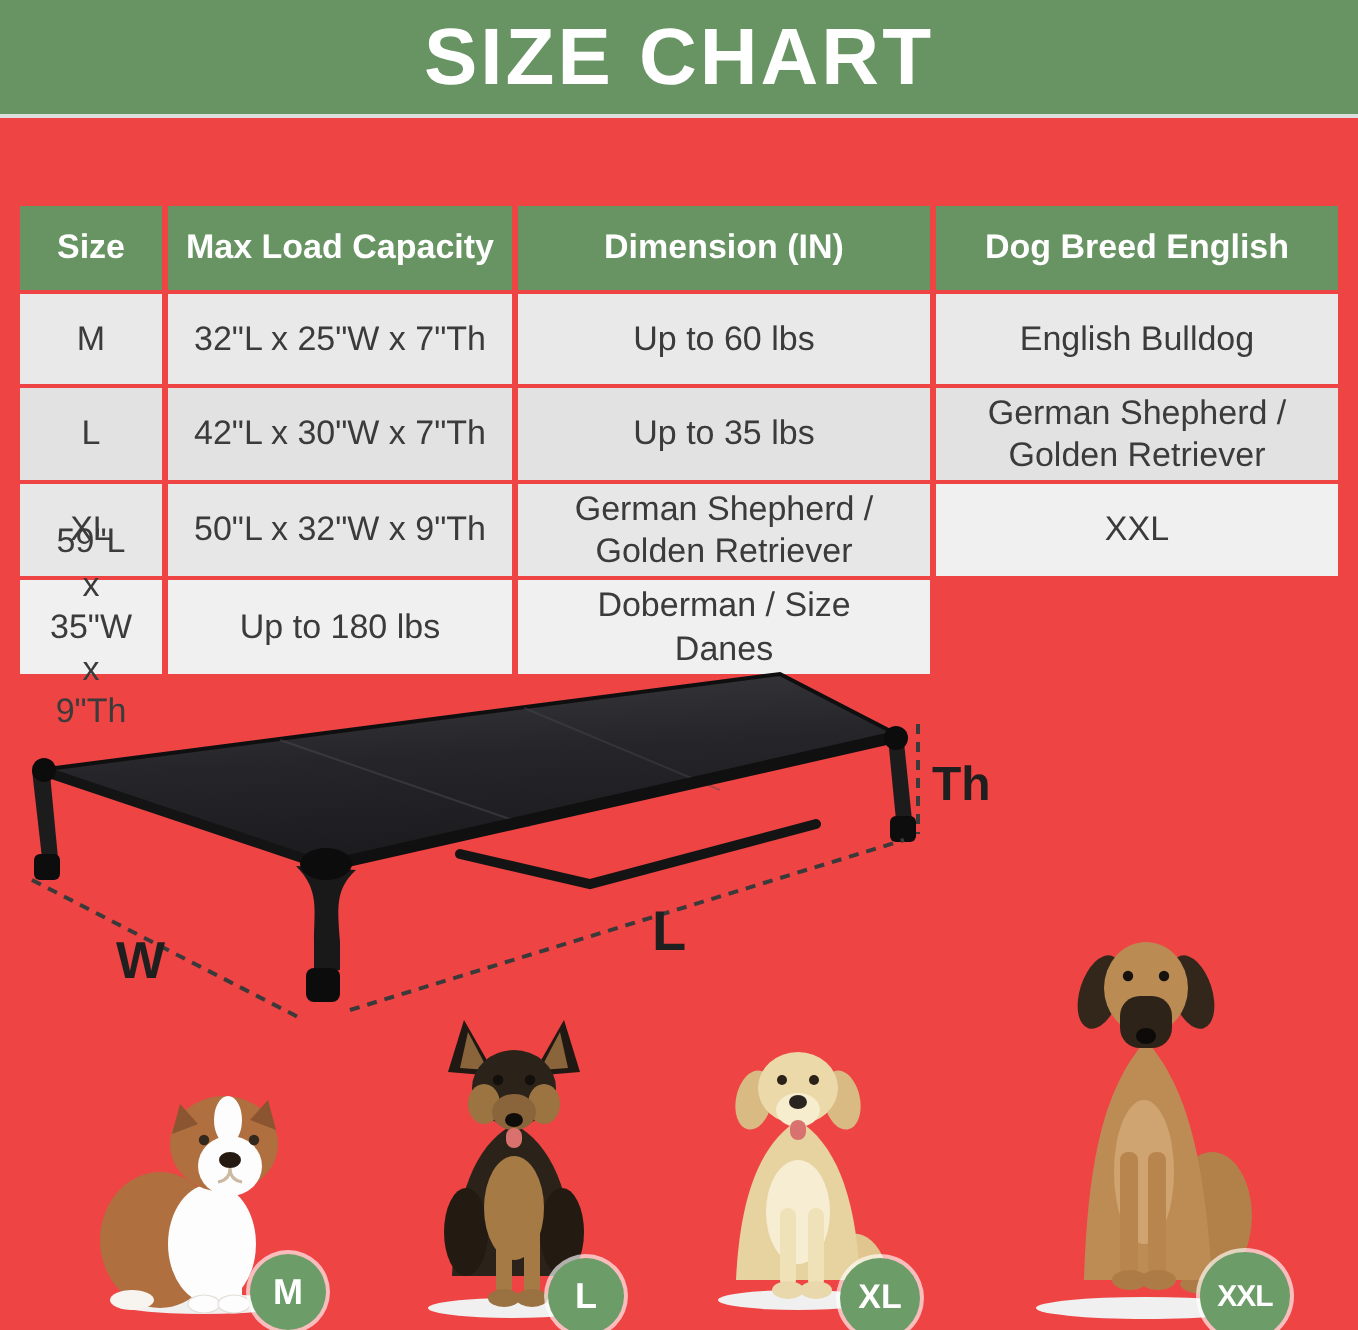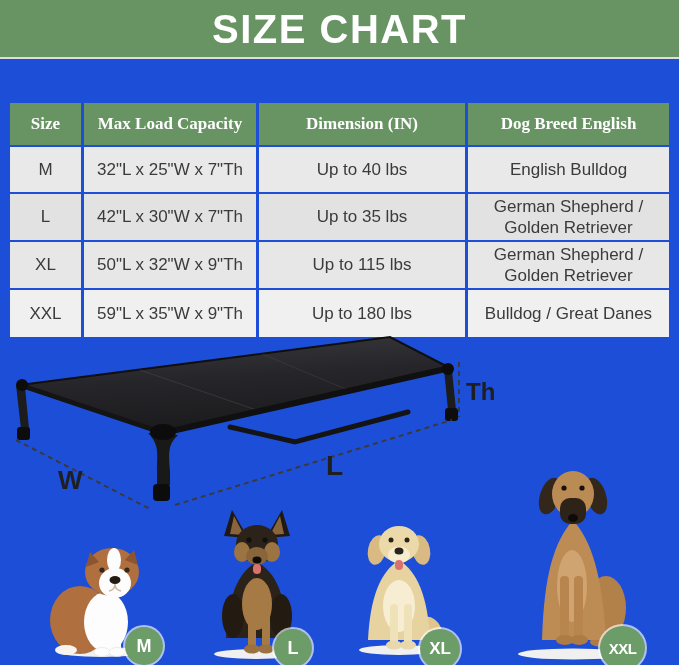--- a/index.html
+++ b/index.html
@@ -1,17 +1,17 @@
 <!DOCTYPE html>
 <html><head>
 <meta charset="utf-8">
 <style>
   html,body{margin:0;padding:0;background:#fff;}
   .canvas{
-    position:relative;width:679px;height:665px;background:#1d4ed8;overflow:hidden;
+    position:relative;width:679px;height:665px;background:#ef4444;overflow:hidden;
     font-family:"Liberation Sans",sans-serif;
   }
   
   .banner{
     position:absolute;left:0;top:0;width:679px;height:57px;
     background:#689463;border-bottom:2px solid #dedede;
     display:flex;align-items:center;justify-content:center;
   }
   .banner-title{
     color:#ffffff;font-size:40px;font-weight:800;letter-spacing:1.5px;line-height:1;
@@ -19,21 +19,21 @@
   
   .size-table{
     position:absolute;left:10px;top:103px;width:659px;
     display:grid;
     grid-template-columns:71px 172px 206px 201px;
     grid-template-rows:42px 45px 46px 46px 47px;
     gap:2px 3px;
   }
   .th{
     background:#689463;color:#ffffff;font-weight:700;font-size:17px;
-    display:flex;align-items:center;justify-content:center;text-align:center;font-family:Liberation Serif, serif;
+    display:flex;align-items:center;justify-content:center;text-align:center;
   }
   .td{
     display:flex;align-items:center;justify-content:center;text-align:center;
     color:#3b3b3b;font-size:17px;line-height:1.25;padding:0 13px;box-sizing:border-box;
   }
   .r0{background:#e9e9e9;}
   .r1{background:#e2e2e2;}
   .r2{background:#e7e7e7;}
   .r3{background:#f0f0f0;}
   
@@ -66,37 +66,36 @@
   </div>
 
   <div class="size-table">
     <div class="th">Size</div>
     <div class="th">Max Load Capacity</div>
     <div class="th">Dimension (IN)</div>
     <div class="th">Dog Breed English</div>
 
     <div class="td r0">M</div>
     <div class="td r0">32"L x 25"W x 7"Th</div>
-    <div class="td r0">Up to 40 lbs</div>
+    <div class="td r0">Up to 60 lbs</div>
     <div class="td r0">English Bulldog</div>
 
     <div class="td r1">L</div>
     <div class="td r1">42"L x 30"W x 7"Th</div>
     <div class="td r1">Up to 35 lbs</div>
     <div class="td r1">German Shepherd / Golden Retriever</div>
 
     <div class="td r2">XL</div>
     <div class="td r2">50"L x 32"W x 9"Th</div>
-    <div class="td r2">Up to 115 lbs</div>
     <div class="td r2">German Shepherd / Golden Retriever</div>
 
     <div class="td r3">XXL</div>
     <div class="td r3">59"L x 35"W x 9"Th</div>
     <div class="td r3">Up to 180 lbs</div>
-    <div class="td r3">Bulldog / Great Danes</div>
+    <div class="td r3">Doberman / Size Danes</div>
   </div>
 
   <svg class="bed-svg" viewBox="0 0 500 182">
     <defs>
       <linearGradient id="fab" x1="0" y1="0" x2="0.25" y2="1">
         <stop offset="0" stop-color="#3a3a3f"></stop>
         <stop offset="0.5" stop-color="#26262a"></stop>
         <stop offset="1" stop-color="#1b1b1e"></stop>
       </linearGradient>
     </defs>

